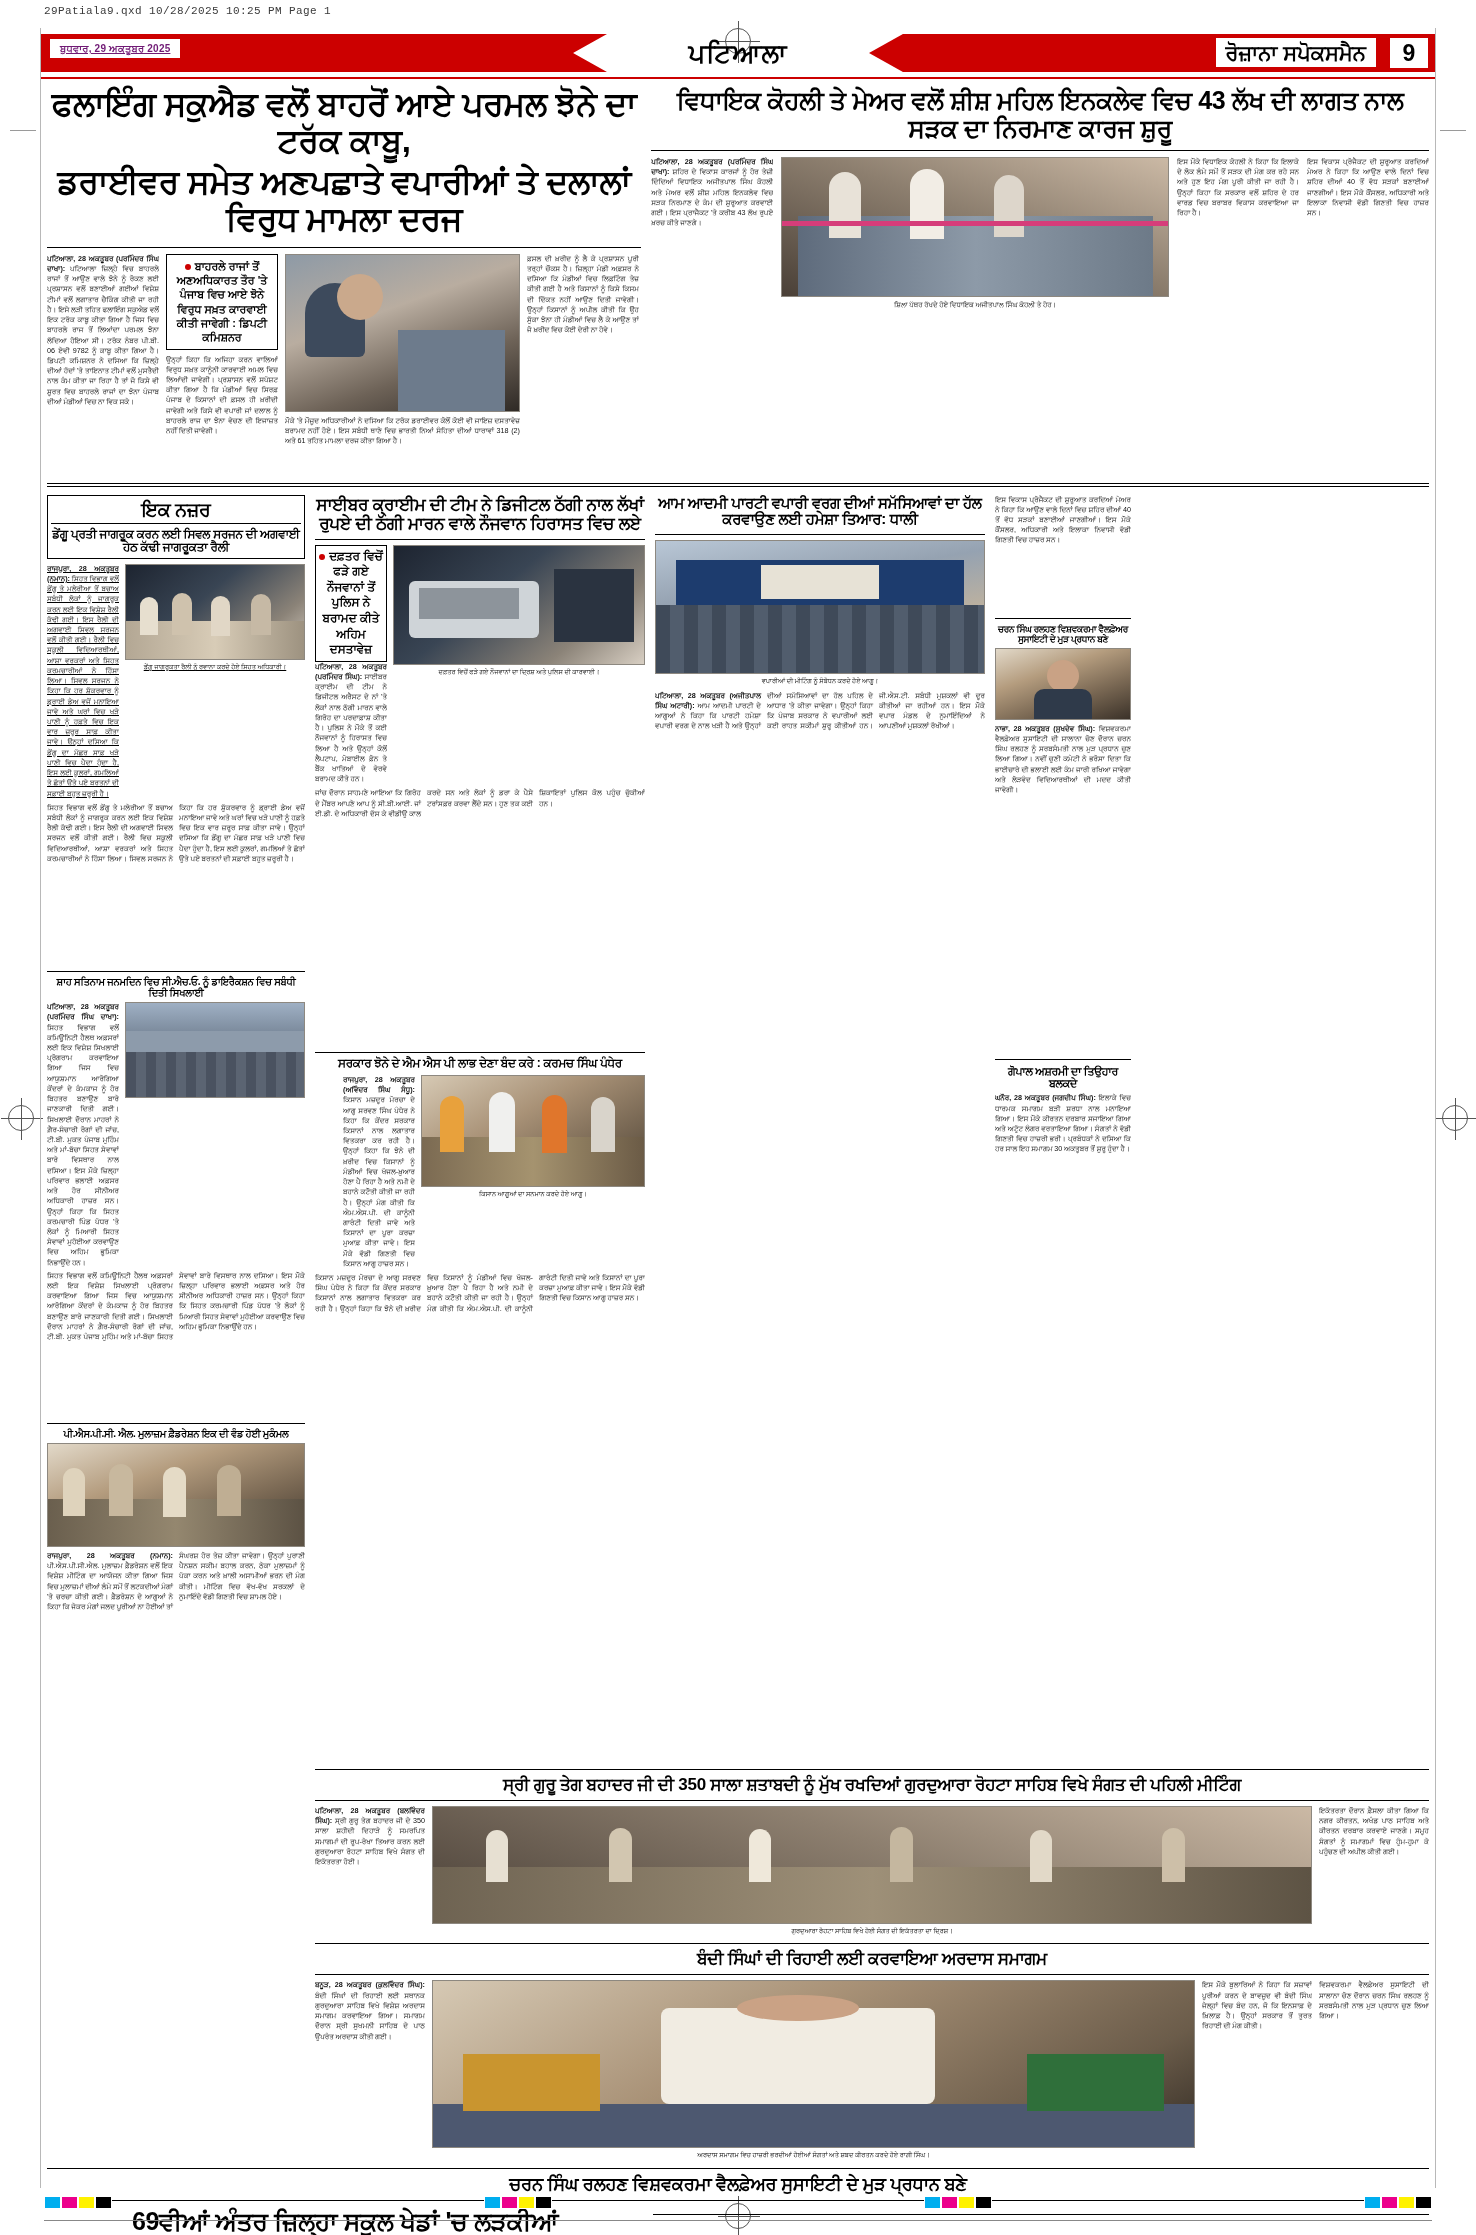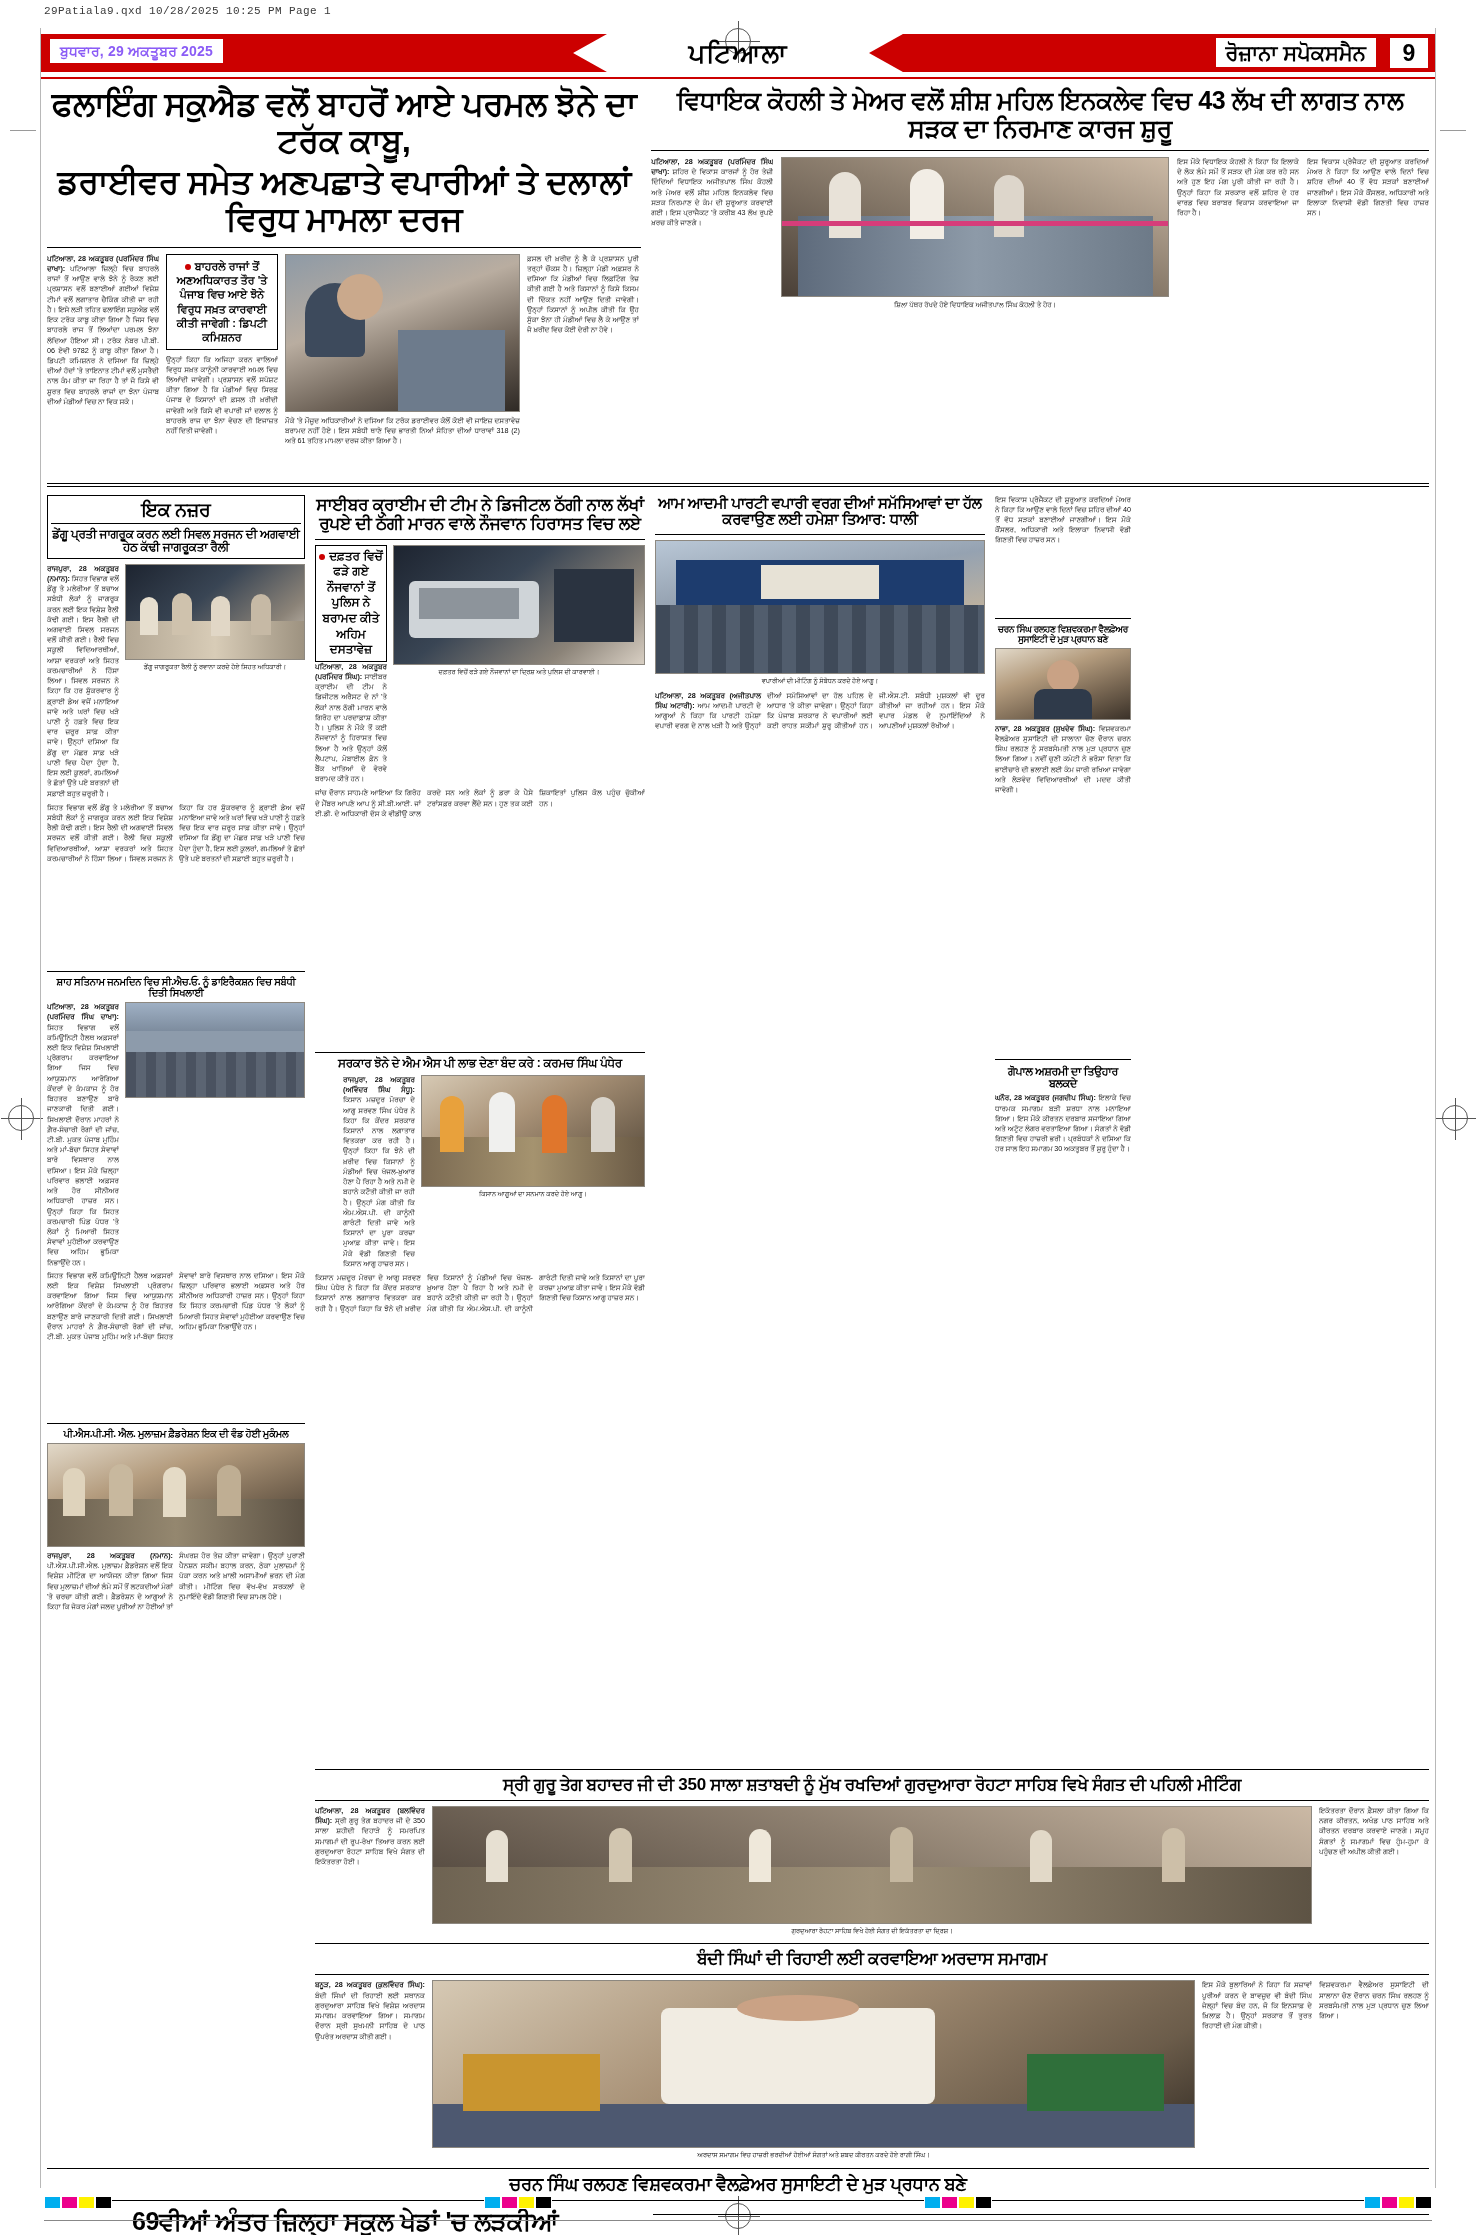--- a/index.html
+++ b/index.html
@@ -49,22 +49,22 @@
   }
   .mh-bar-right {
     position:absolute; right:0; top:0; width:566px; height:38px;
     background:#cc0000;
     clip-path: polygon(6% 0, 100% 0, 100% 100%, 6% 100%, 0 50%);
   }
   .mh-date {
     position:absolute; left:8px; top:4px;
     background:#ffffff; border:1px solid #cc0000;
     padding:4px 10px 3px 10px;
-    font-size:14px; font-weight:bold; color:#8b5cf6;
-    letter-spacing:0.2px; white-space:nowrap;
+    font-size:10px; font-weight:bold; color:#701a75;
+    letter-spacing:0.2px; white-space:nowrap;text-decoration:underline;
   }
   .mh-city {
     position:absolute; left:0; right:0; top:0; height:38px;
     display:flex; align-items:center; justify-content:center;
     font-size:26px; font-weight:bold; color:#000; letter-spacing:1px;
   }
   .mh-brand {
     position:absolute; right:58px; top:3px;
     background:#ffffff; border:1px solid #cc0000;
     padding:3px 10px 2px 10px;
@@ -223,21 +223,21 @@
 
   <div class="rule-dbl" style="margin:10px 6px 8px 6px;"></div>
 
   <div style="display:flex; gap:10px; padding:0 6px;">
 
     <div style="width:258px;">
       <div class="boxed" style="padding:3px;">
         <div class="hl hl-md" style="border-bottom:1px solid #000;padding-bottom:3px;">ਇਕ ਨਜ਼ਰ</div>
         <div class="hl hl-sm" style="margin-top:4px;font-size:12px;">ਡੇਂਗੂ ਪ੍ਰਤੀ ਜਾਗਰੂਕ ਕਰਨ ਲਈ ਸਿਵਲ ਸਰਜਨ ਦੀ ਅਗਵਾਈ ਹੇਠ ਕੱਢੀ ਜਾਗਰੂਕਤਾ ਰੈਲੀ</div>
       </div>
-      <div style="display:flex; gap:6px; margin-top:5px;">
+      <div style="display:flex; gap:6px; margin-top:5px;text-decoration:underline;">
         <div style="width:72px;">
           <div class="body-col">
             <b class="dateline">ਰਾਜਪੁਰਾ, 28 ਅਕਤੂਬਰ (ਨਮਾਨ):</b>
             <span>ਸਿਹਤ ਵਿਭਾਗ ਵਲੋਂ ਡੇਂਗੂ ਤੇ ਮਲੇਰੀਆ ਤੋਂ ਬਚਾਅ ਸਬੰਧੀ ਲੋਕਾਂ ਨੂੰ ਜਾਗਰੂਕ ਕਰਨ ਲਈ ਇਕ ਵਿਸ਼ੇਸ਼ ਰੈਲੀ ਕੱਢੀ ਗਈ। ਇਸ ਰੈਲੀ ਦੀ ਅਗਵਾਈ ਸਿਵਲ ਸਰਜਨ ਵਲੋਂ ਕੀਤੀ ਗਈ। ਰੈਲੀ ਵਿਚ ਸਕੂਲੀ ਵਿਦਿਆਰਥੀਆਂ, ਆਸ਼ਾ ਵਰਕਰਾਂ ਅਤੇ ਸਿਹਤ ਕਰਮਚਾਰੀਆਂ ਨੇ ਹਿੱਸਾ ਲਿਆ। ਸਿਵਲ ਸਰਜਨ ਨੇ ਕਿਹਾ ਕਿ ਹਰ ਸ਼ੁੱਕਰਵਾਰ ਨੂੰ ਡ੍ਰਾਈ ਡੇਅ ਵਜੋਂ ਮਨਾਇਆ ਜਾਵੇ ਅਤੇ ਘਰਾਂ ਵਿਚ ਖੜੇ ਪਾਣੀ ਨੂੰ ਹਫ਼ਤੇ ਵਿਚ ਇਕ ਵਾਰ ਜ਼ਰੂਰ ਸਾਫ਼ ਕੀਤਾ ਜਾਵੇ। ਉਨ੍ਹਾਂ ਦਸਿਆ ਕਿ ਡੇਂਗੂ ਦਾ ਮੱਛਰ ਸਾਫ਼ ਖੜੇ ਪਾਣੀ ਵਿਚ ਪੈਦਾ ਹੁੰਦਾ ਹੈ, ਇਸ ਲਈ ਕੂਲਰਾਂ, ਗਮਲਿਆਂ ਤੇ ਛੱਤਾਂ ਉਤੇ ਪਏ ਬਰਤਨਾਂ ਦੀ ਸਫ਼ਾਈ ਬਹੁਤ ਜ਼ਰੂਰੀ ਹੈ।</span>
           </div>
         </div>
         <div style="flex:1;">
           <div class="photo ph-grad-c" style="height:96px;">
             <div style="position:absolute;left:0;bottom:0;width:100%;height:40%;background:linear-gradient(90deg,#b3a794,#d8ccb7,#9d9280);"></div>
             <div style="position:absolute;left:8%;top:34%;width:18px;height:38px;background:#e7dfcf;border-radius:9px 9px 0 0;"></div>

